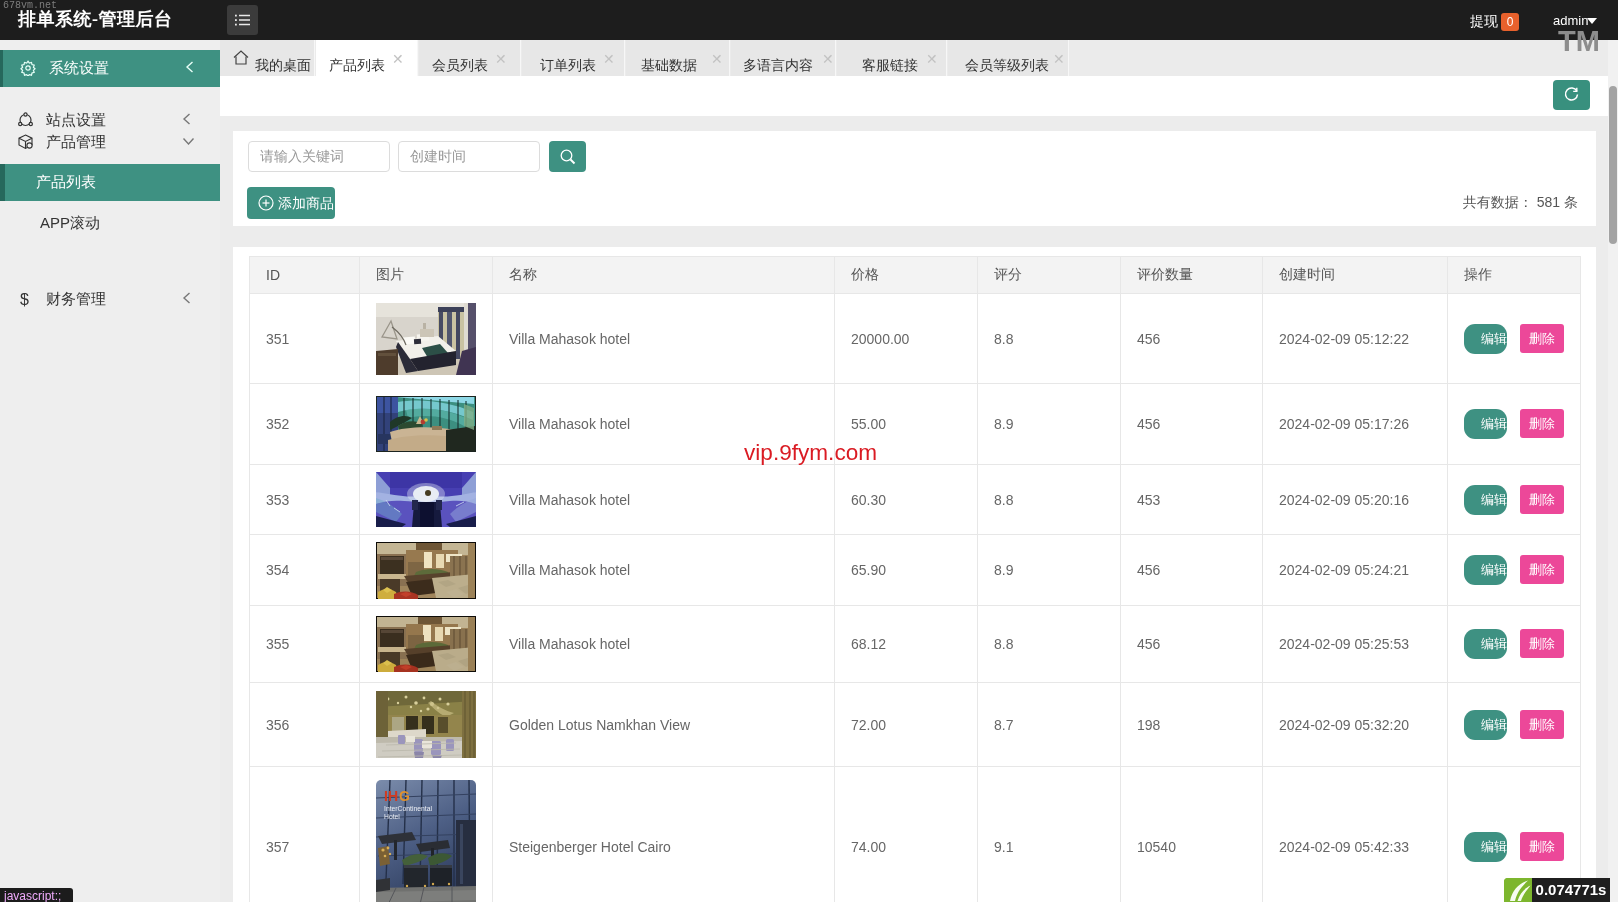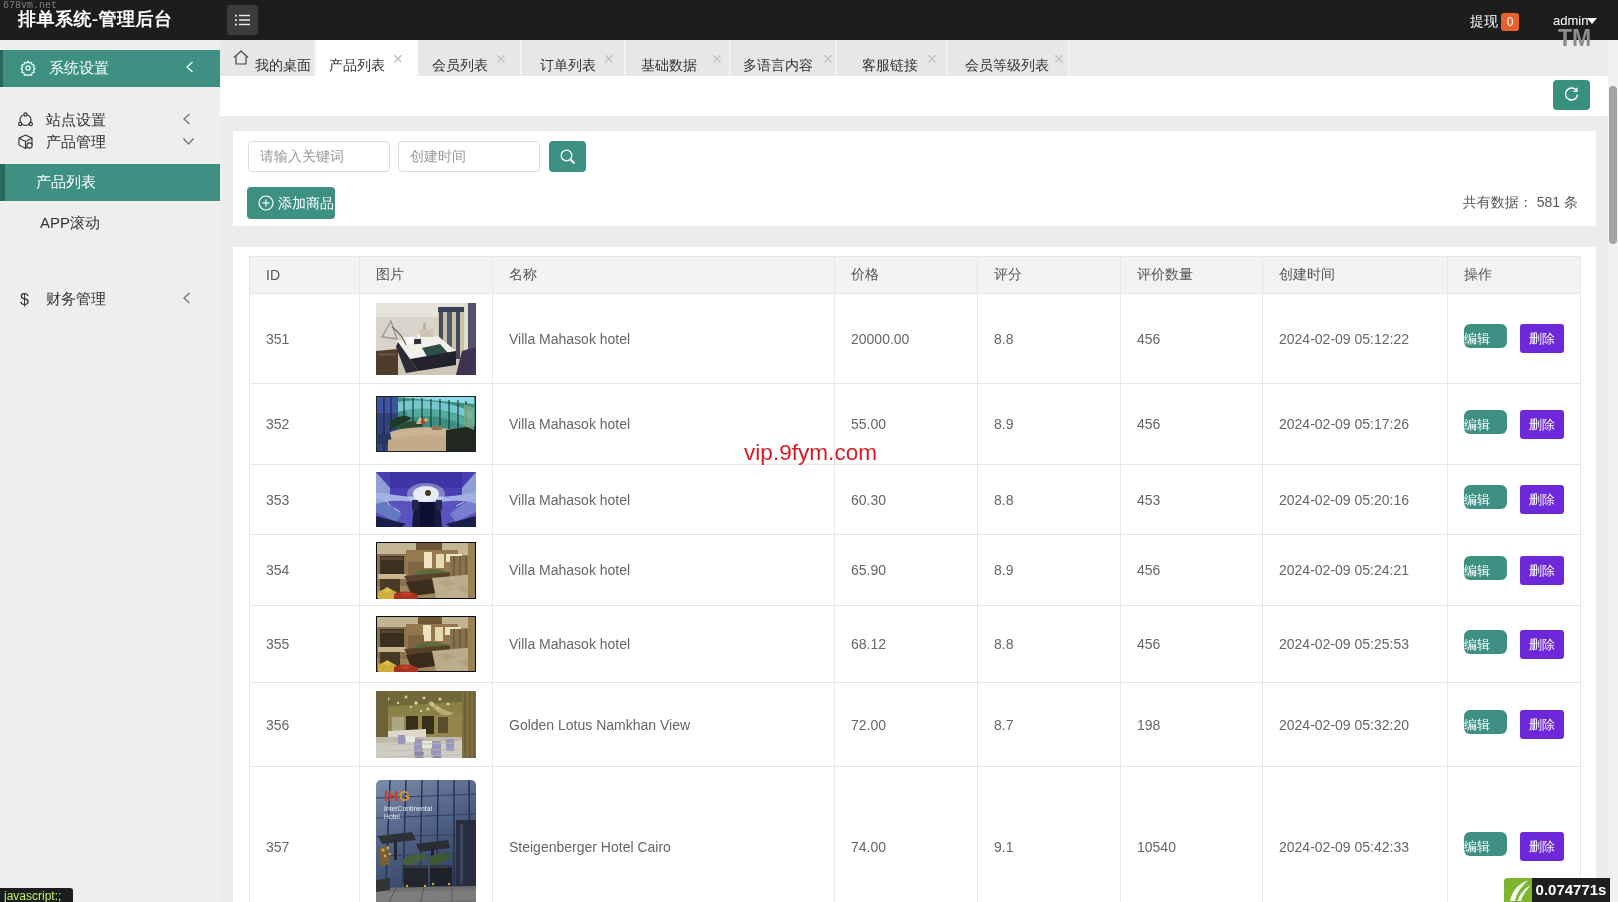--- a/index.html
+++ b/index.html
@@ -8,21 +8,21 @@
 
 #topbar { position:absolute; left:0; top:0; width:1618px; height:40px; background:#1d1d1d; }
 #brand { position:absolute; left:18px; top:7px; color:#fff; font-size:18px; font-weight:bold; letter-spacing:0.5px;font-family:Liberation Serif, serif; }
 #vmnet { position:absolute; left:3px; top:0px; color:#7d7d7d; font-size:10px; font-family:"Liberation Mono",monospace; }
 #hamb { position:absolute; left:227px; top:5px; width:31px; height:30px; background:#3b3b3b; border-radius:3px; }
 #hamb svg { position:absolute; left:7px; top:7px; }
 #tixian { position:absolute; left:1470px; top:13px; color:#fff; font-size:14px; }
 #badge { position:absolute; left:1501px; top:13px; width:18px; height:18px; background:#e8612c; border-radius:3px; color:#fff; font-size:12px; text-align:center; line-height:18px; }
 #adminlbl { position:absolute; left:1553px; top:13px; color:#fff; font-size:13px; }
 #caret { position:absolute; left:1587px; top:18px; width:0; height:0; border-left:5px solid transparent; border-right:5px solid transparent; border-top:6px solid #fff; }
-#tmwm { position:absolute; left:1558px; top:27px; color:#8d8d8d; font-size:23px; font-weight:bold; z-index:50; line-height:1; }
+#tmwm { position:absolute; left:1558px; top:27px; color:#8d8d8d; font-size:29px; font-weight:bold; z-index:50; line-height:1; }
 
 #sidebar { position:absolute; left:0; top:40px; width:220px; height:862px; background:#eeeeee; }
 .mitem { position:absolute; left:0; width:220px; height:37px; color:#333; font-size:15px; }
 .mitem .txt { position:absolute; left:46px; top:9px; }
 .mitem .arr { position:absolute; left:182px; top:10px; }
 .mitem svg.ico { position:absolute; left:17px; top:10px; }
 .mact { background:#3e9182; color:#fbfffd; border-left:3px solid #26685c;padding-left:44px; }
 .sub { position:absolute; left:0; width:220px; height:37px; color:#333; font-size:15px; }
 .sub .txt { position:absolute; left:40px; top:9px; }
 .subact { background:#3e9182; color:#fff; border-left:5px solid #26685c; }
@@ -43,29 +43,29 @@
 #searchbtn { position:absolute; left:316px; top:10px; width:37px; height:31px; background:#3e9182; border-radius:4px; }
 #addbtn { position:absolute; left:14px; top:56px; width:88px; height:32px; background:#3e9182; border-radius:4px; color:#fff; font-size:14px; }
 #addbtn span { position:absolute; left:31px; top:8px; }
 .pimg { display:block; }
 #total { position:absolute; right:18px; top:63px; color:#555; font-size:14px; }
 
 table { border-collapse:collapse; table-layout:fixed; position:absolute; left:16px; top:9px; width:1331px; }
 th { background:#f3f3f3; font-weight:normal; color:#555; text-align:left; font-size:14px; height:37px; padding-left:16px; border:1px solid #e7e7e7; }
 td { color:#666; font-size:14px; text-align:left; padding-left:16px; border:1px solid #e7e7e7; vertical-align:middle; background:#fff; }
 td.img { padding:0 0 0 16px; }
-.btn-e { display:inline-block; width:43px; height:24px; background:#3e9182; border-radius:6px; color:#fff; font-size:13px; text-align:left; line-height:29px; }
-.btn-d { display:inline-block; width:44px; height:29px; background:#6d28d9; border-radius:3px; color:#fff; font-size:13px; text-align:center; line-height:29px; margin-left:13px; }
+.btn-e { display:inline-block; width:43px; height:30px; background:#3e9182; border-radius:11px; color:#fff; font-size:13px; text-align:right; line-height:29px; }
+.btn-d { display:inline-block; width:44px; height:29px; background:#ec4899; border-radius:3px; color:#fff; font-size:13px; text-align:center; line-height:29px; margin-left:13px; }
 
 #wm { position:absolute; left:744px; top:440px; color:#da1b23; font-size:22.6px; z-index:40; }
 #scrollbar { position:absolute; left:1608px; top:40px; width:10px; height:862px; background:#f1f1f1; }
 #thumb { position:absolute; left:1px; top:46px; width:8px; height:158px; background:#a3a3a3; border-radius:4px; }
 #timer { position:absolute; left:1532px; top:878px; width:78px; height:24px; background:#1f1f1f; color:#fff; font-size:15px; font-weight:bold; text-align:center; line-height:24px; }
 #tplogo { position:absolute; left:1504px; top:878px; width:28px; height:24px; background:#76b82a; border-radius:4px 0 0 0; overflow:hidden; }
-#jstip { position:absolute; left:0px; top:888px; width:73px; height:14px; background:#1c1c1c; color:#bef264; font-size:12px; border-radius:0 3px 0 0; padding:1px 0 0 4px; }
+#jstip { position:absolute; left:0px; top:888px; width:73px; height:14px; background:#1c1c1c; color:#f0abfc; font-size:12px; border-radius:0 3px 0 0; padding:1px 0 0 4px; }
 </style>
 </head>
 <body>
 
 <div id="topbar"></div>
 <div id="vmnet">678vm.net</div>
 <div id="brand">排单系统-管理后台</div>
 <div id="hamb">
     <svg width="17" height="16" viewBox="0 0 17 16">
       <g stroke="#e8e8e8" stroke-width="1.5">

